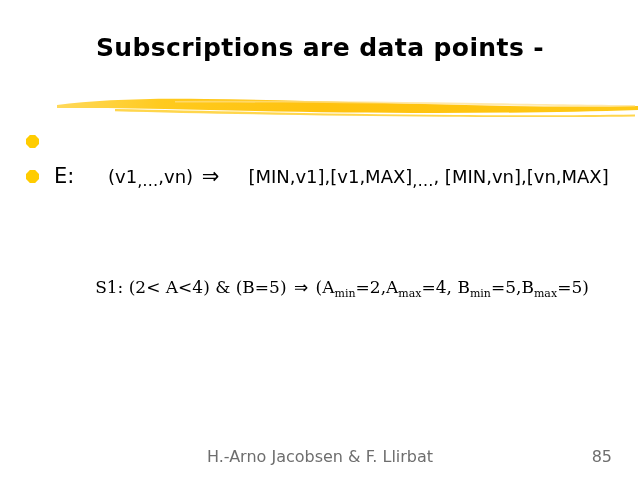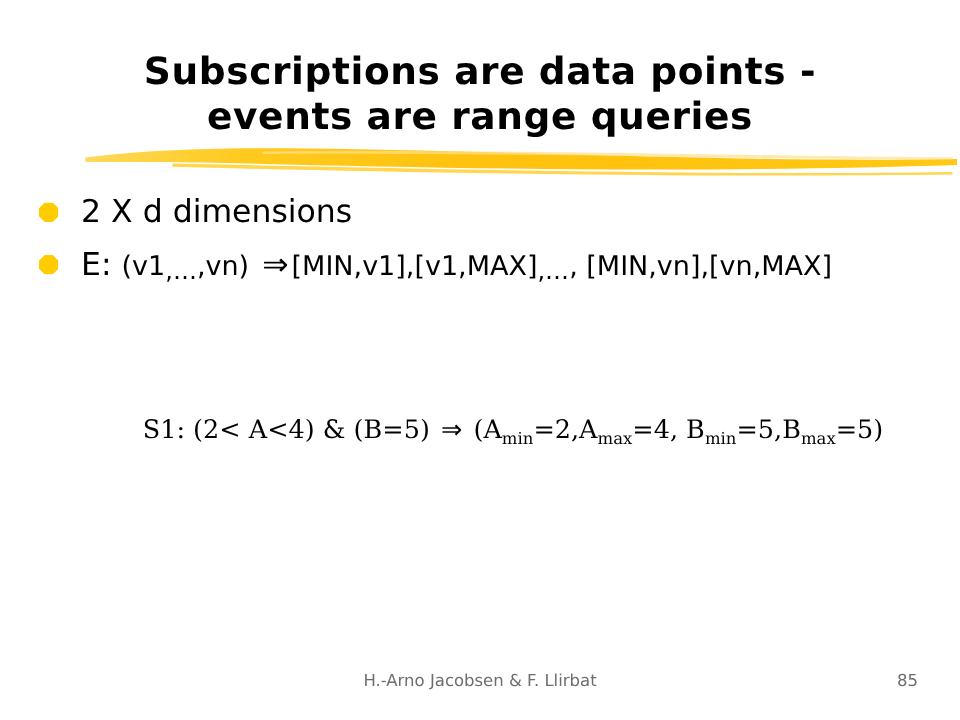--- a/index.html
+++ b/index.html
@@ -77,20 +77,21 @@
     left: 28px;
     top: 0px;
     font-family: "DejaVu Sans", sans-serif;
     font-size: 21px;
     line-height: 30px;
     color: #000000;
     white-space: nowrap;
   }
   .bullet-text .sm {
     font-size: 18px;
+    margin-left: 27px;
   }
   .bullet-text sub {
     font-size: 12px;
     vertical-align: baseline;
     position: relative;
     top: 4px;
   }
   .arrow {
     font-family: "DejaVu Sans", sans-serif;
     padding: 0 2px;
@@ -135,40 +136,39 @@
     width: 640px;
     height: 20px;
   }
   #footer-author {
     position: absolute;
     left: 0;
     top: 0;
     width: 640px;
     text-align: center;
     font-family: "DejaVu Sans", sans-serif;
-    font-size: 11px;
+    font-size: 16px;
     color: #6e6e6e;
   }
   #footer-page {
     position: absolute;
     right: 28px;
     top: 0;
     font-family: "DejaVu Sans", sans-serif;
-    font-size: 11px;
+    font-size: 16px;
     color: #6e6e6e;
   }
 </style>
 </head>
 <body>
 
 <div id="slide">
 
   <div id="title-block">
     <div class="title-line">Subscriptions are data points -</div>
-    <div class="title-line">events are range queries</div>
   </div>
 
   <svg id="brush-stroke" viewBox="0 0 585 22" preserveAspectRatio="none">
     <defs>
       <linearGradient id="brushGrad" x1="0" y1="0" x2="1" y2="0">
         <stop offset="0%" stop-color="#FFD95B"></stop>
         <stop offset="18%" stop-color="#FFCA1E"></stop>
         <stop offset="45%" stop-color="#FFC20E"></stop>
         <stop offset="72%" stop-color="#FFC40F"></stop>
         <stop offset="100%" stop-color="#FFC916"></stop>
@@ -182,21 +182,20 @@
              C270,20 150,17.6 60,15.2 Z" fill="#FFCF2E" opacity="0.85"></path>
     <path d="M120,5 C220,4 330,5.5 440,7.2 C500,8.2 545,8.8 580,9
              L580,10.4 C540,10.4 495,10 440,9.2
              C330,7.6 220,6.2 120,6.6 Z" fill="#FFE08A" opacity="0.7"></path>
   </svg>
 
   <div id="bullet-list">
 
     <div class="bullet-row">
       <span class="bullet-marker"></span>
-      <span class="bullet-text">2 X d dimensions</span>
     </div>
 
 
     <div class="bullet-row">
       <span class="bullet-marker"></span>
       <span class="bullet-text">
         <span>E: <span class="sm">(v1<span class="dots">,…</span>,vn)</span> <span class="arrow">⇒</span><span class="sm">[MIN,v1],[v1,MAX]<span class="dots">,…</span>, [MIN,vn],[vn,MAX]</span></span>
       </span>
     </div>
 

